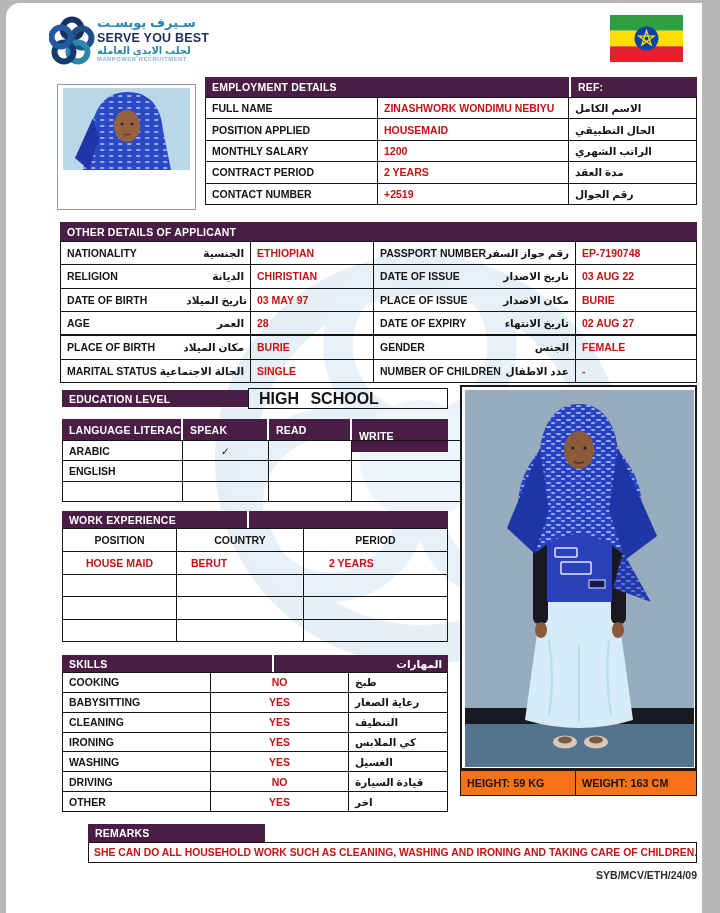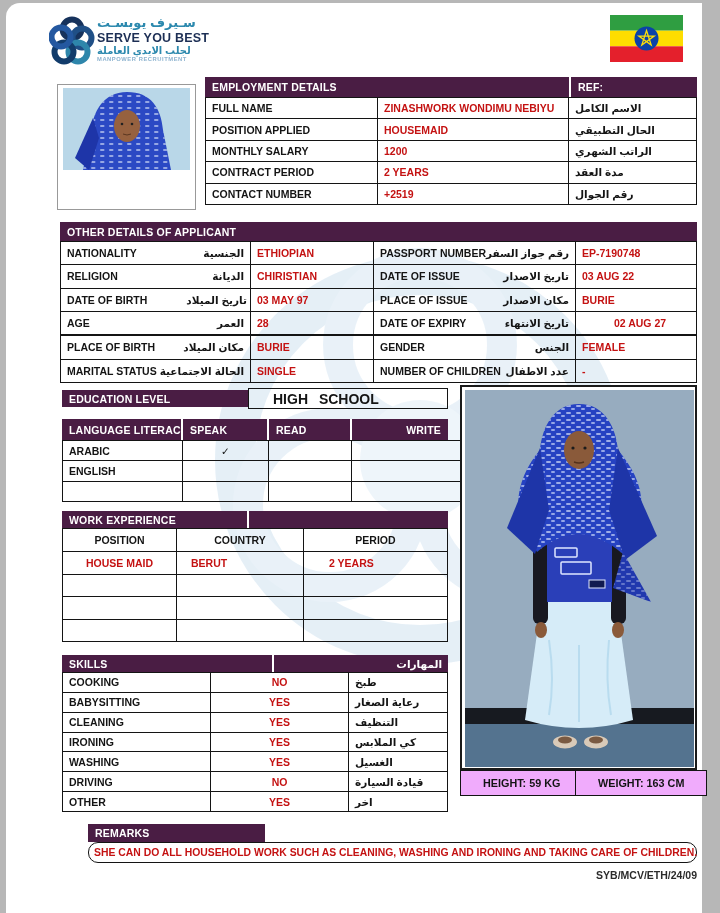--- a/index.html
+++ b/index.html
@@ -14,30 +14,30 @@
   .row{display:flex;flex:1;border-top:1px solid #141414;min-height:0;}
   .row.first{border-top:none;}
   .row.thick{border-top:2.5px solid #141414;}
   .cell{box-sizing:border-box;border-right:1px solid #141414;display:flex;align-items:center;padding:0 6px;font-size:10.5px;font-weight:700;color:#141414;white-space:nowrap;overflow:hidden;}
   .cell.last{border-right:none;}
   .cell.ctr{justify-content:center;}
   .cell.rt{justify-content:flex-end;}
   .red{color:#c41212;}
   .lblar{justify-content:space-between;}
   .ar{font-size:10.5px;}
-  #edu-value{border:1.6px solid #141414;background:transparent;display:flex;align-items:center;padding:0 24px;font-weight:700;font-size:14px;word-spacing:7px;color:#141414;}
+  #edu-value{border:1.6px solid #141414;background:transparent;display:flex;align-items:center;padding:0 10px;font-weight:700;font-size:16px;word-spacing:7px;color:#141414;}
   #remarks-box{border:1.6px solid #141414;display:flex;align-items:center;padding:0 5px;font-weight:700;font-size:10.4px;color:#c41212;white-space:nowrap;}
   #footer-ref{font-weight:700;font-size:10.5px;color:#2b2b2b;text-align:right;}
   #logo-text div{line-height:1.12;}
   .lg-ar1{color:#2c89ae;font-weight:700;font-size:13px;}
   .lg-en{color:#1d2f55;font-weight:800;font-size:12.5px;letter-spacing:.2px;}
   .lg-ar2{color:#2c89ae;font-size:10px;font-weight:700;}
   .lg-sub{color:#8db3cf;font-size:5.8px;font-weight:700;letter-spacing:.55px;}
   .photoframe{border:2px solid #1a1a1a;background:#fff;padding:3px;}
-  .hwcell{box-sizing:border-box;border:1.6px solid #141414;display:flex;align-items:center;padding:0 22px;font-size:10.8px;font-weight:700;color:#141414;background:#f0abfc;white-space:nowrap;}
+  .hwcell{box-sizing:border-box;border:1.6px solid #141414;display:flex;align-items:center;padding:0 6px;font-size:10.8px;font-weight:700;color:#141414;background:#f97316;white-space:nowrap;}
 </style>
 </head>
 <body>
 
 <div id="screen">
   <div id="page"></div>
 
   <svg class="abs" style="left:185px;top:230px;opacity:.38;" width="470" height="460" viewBox="0 0 470 460">
     <circle cx="235" cy="230" r="185" fill="none" stroke="#bcd6ea" stroke-width="40"></circle>
     <circle cx="235" cy="115" r="82" fill="none" stroke="#c7ddee" stroke-width="30"></circle>
@@ -166,21 +166,21 @@
     <div class="row">
       <div class="cell lblar" style="width:190px;">
           <span>AGE</span>
           <span class="ar" dir="rtl">العمر</span>
         </div>
       <div class="cell red" style="width:123px;">28</div>
       <div class="cell lblar" style="width:202px;">
           <span>DATE OF EXPIRY</span>
           <span class="ar" dir="rtl">تاريخ الانتهاء</span>
         </div>
-      <div class="cell red last" style="flex:1;margin-left:32px;">02 AUG 27</div>
+      <div class="cell red last" style="flex:1;">02 AUG 27</div>
     </div>
     <div class="row thick">
       <div class="cell lblar" style="width:190px;">
           <span>PLACE OF BIRTH</span>
           <span class="ar" dir="rtl">مكان الميلاد</span>
         </div>
       <div class="cell red" style="width:123px;">BURIE</div>
       <div class="cell lblar" style="width:202px;">
           <span>GENDER</span>
           <span class="ar" dir="rtl">الجنس</span>
@@ -212,21 +212,21 @@
       </div>
     <div class="vdiv"></div>
     <div class="band" style="position:relative;width:84px;height:21px;">
         <span>SPEAK</span>
       </div>
     <div class="vdiv"></div>
     <div class="band" style="position:relative;width:81px;height:21px;">
         <span>READ</span>
       </div>
     <div class="vdiv"></div>
-    <div class="band" style="position:relative;flex:1;height:21px;justify-content:flex-end;">
+    <div class="band" style="position:relative;flex:1;height:33px;">
         <span>WRITE</span>
       </div>
   </div>
   <div class="tbl" style="left:62px;top:440px;width:428px;height:62px;">
     <div class="row first">
       <div class="cell" style="width:120px;">ARABIC</div>
       <div class="cell ctr" style="width:86px;">✓</div>
       <div class="cell ctr" style="width:83px;"></div>
       <div class="cell ctr last" style="flex:1;"></div>
     </div>
@@ -359,16 +359,16 @@
     </svg>
   </div>
   <div class="abs" style="left:460px;top:770px;width:237px;height:26px;display:flex;">
     <div class="hwcell" style="width:115px;border-right:none;">HEIGHT: 59 KG</div>
     <div class="hwcell" style="flex:1;">WEIGHT: 163 CM</div>
   </div>
 
   <div class="band" style="left:88px;top:824px;width:177px;height:18px;text-align:center;">
     <span>REMARKS</span>
   </div>
-  <div id="remarks-box" class="abs" style="left:88px;top:842px;width:609px;height:21px;border-radius:10px;">SHE CAN DO ALL HOUSEHOLD WORK SUCH AS CLEANING, WASHING AND IRONING AND TAKING CARE OF CHILDREN.</div>
+  <div id="remarks-box" class="abs" style="left:88px;top:842px;width:609px;height:21px;">SHE CAN DO ALL HOUSEHOLD WORK SUCH AS CLEANING, WASHING AND IRONING AND TAKING CARE OF CHILDREN.</div>
 
   <div id="footer-ref" class="abs" style="left:520px;top:869px;width:177px;">SYB/MCV/ETH/24/09</div>
 </div>
 
 </body></html>

